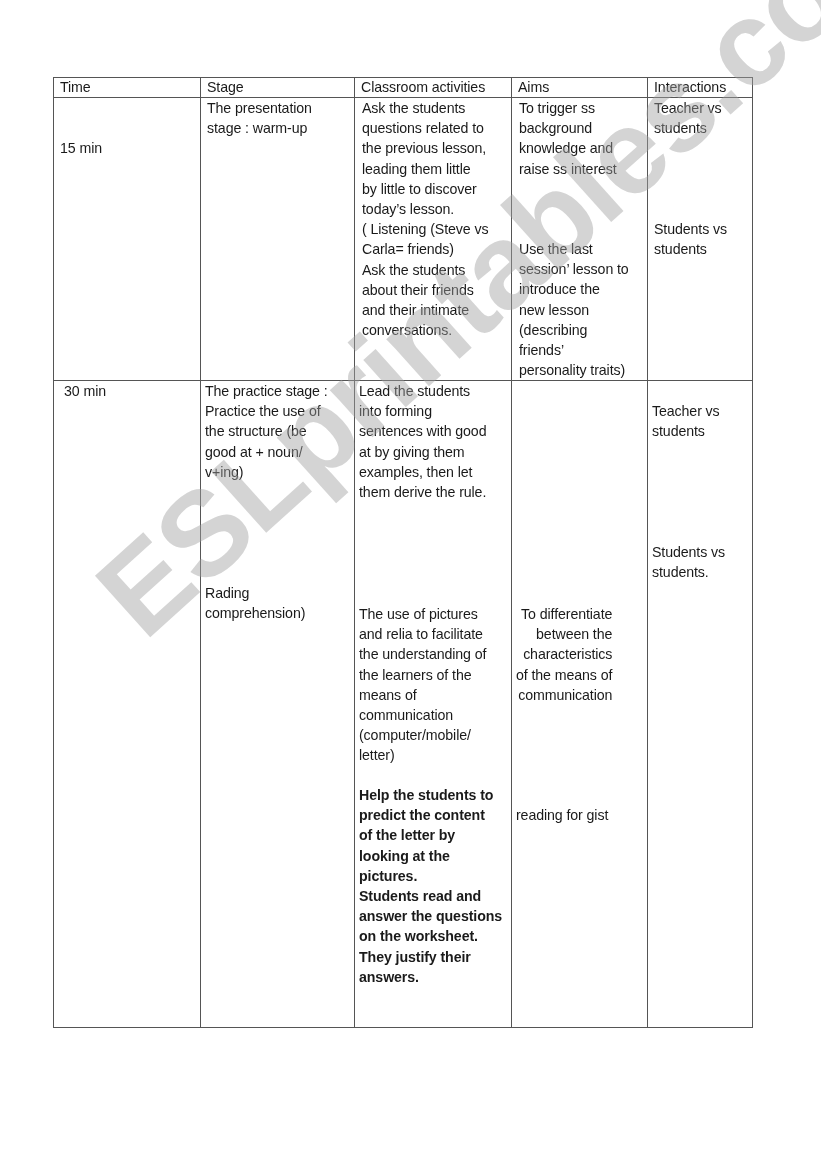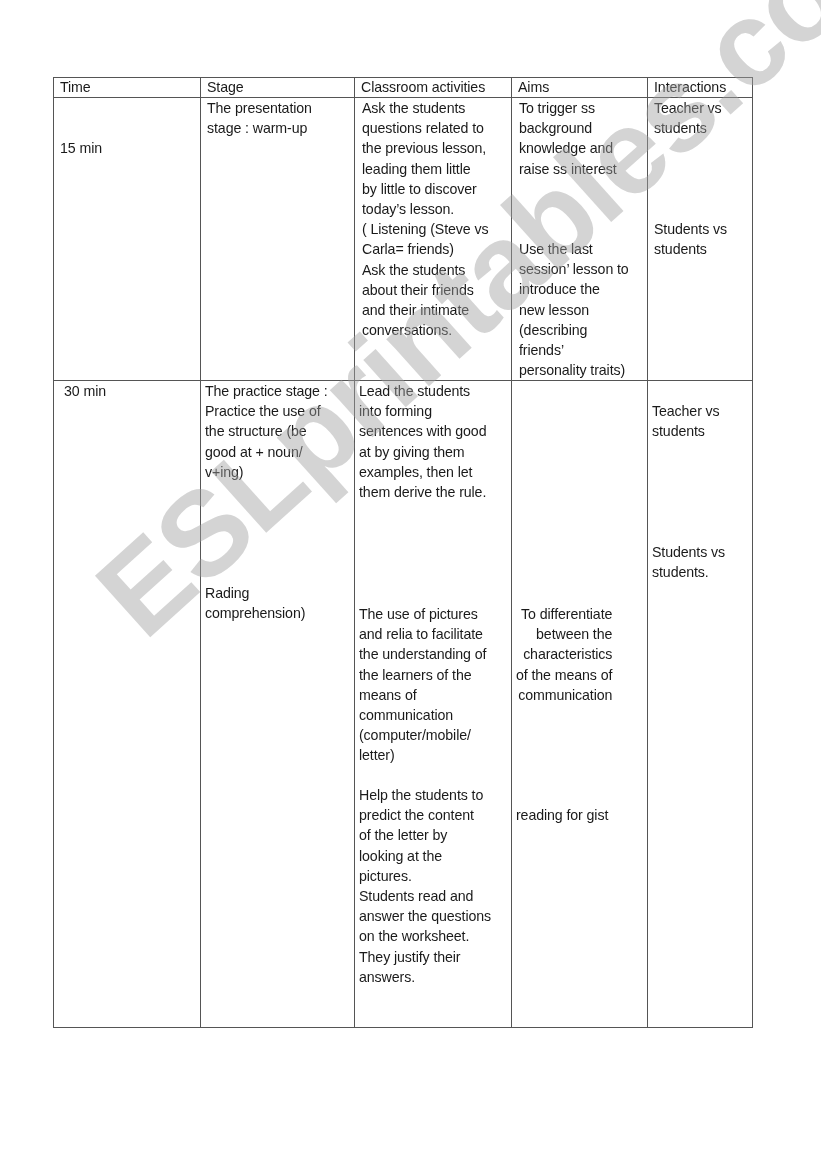--- a/index.html
+++ b/index.html
@@ -92,21 +92,21 @@
 examples, then let
 them derive the rule.</div>
     <div class="cell" style="left:306px; top:527px;">The use of pictures
 and relia to facilitate
 the understanding of
 the learners of the
 means of
 communication
 (computer/mobile/
 letter)</div>
-    <div class="cell" style="left:306px; top:708px;">Help the students to
+    <div class="cell" style="left:306px; top:708px;font-weight:bold;">Help the students to
 predict the content
 of the letter by
 looking at the
 pictures.
 Students read and
 answer the questions
 on the worksheet.
 They justify their
 answers.</div>
     <div class="cell" style="left:463px; top:527px;text-align:right;">To differentiate

